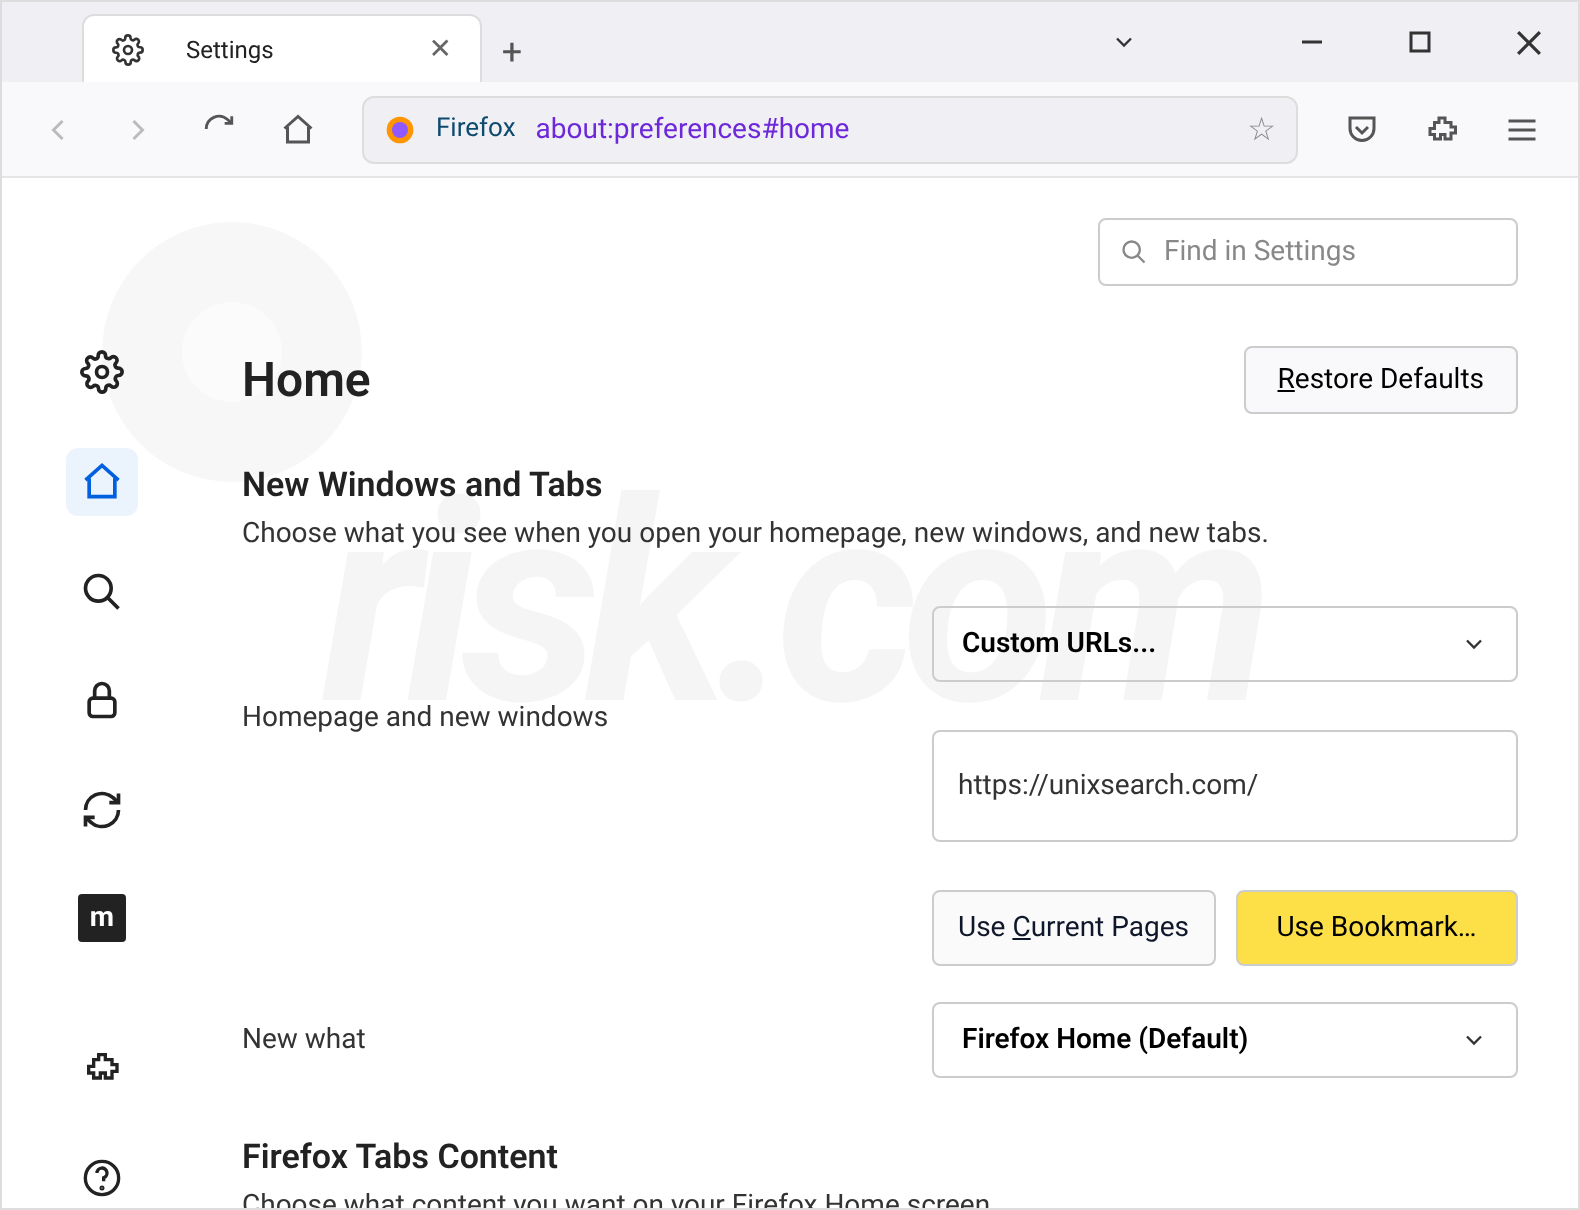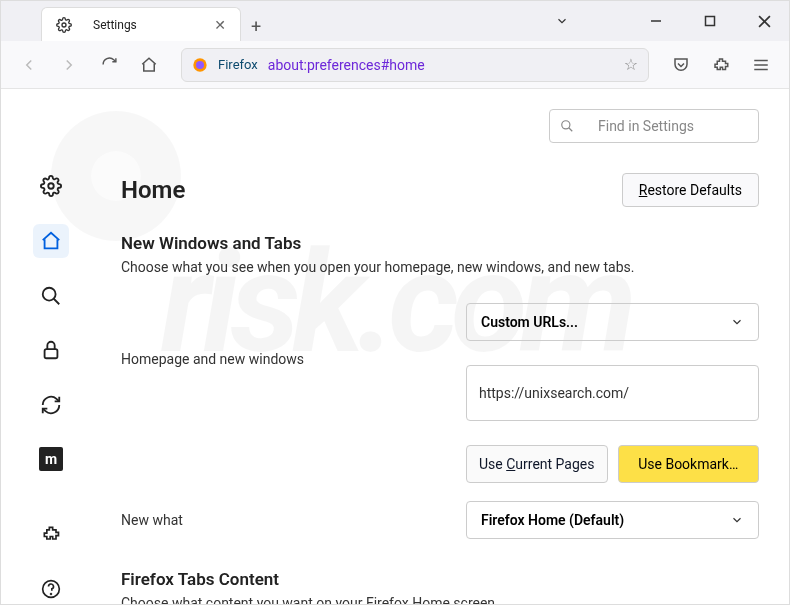--- a/index.html
+++ b/index.html
@@ -31,21 +31,21 @@
     
     .content { display: flex; height: calc(605px - 88px); position: relative; z-index: 1; }
     .sidebar { width: 100px; padding: 80px 0 0 0; display: flex; flex-direction: column; align-items: center; gap: 20px; }
     .sb-item { width: 36px; height: 36px; display: flex; align-items: center; justify-content: center; border-radius: 6px; cursor: pointer; color: #222; }
     .sb-item.active { color: #0060df; background: rgba(0,96,223,0.08); }
     .sb-m { background: #222; color: #fff; width: 24px; height: 24px; display: flex; align-items: center; justify-content: center; font-weight: bold; font-size: 14px; border-radius: 2px; }
     .sb-spacer { flex: 1; }
     
     .main { flex: 1; padding: 20px 30px 0 20px; position: relative; }
     .search-row { display: flex; justify-content: flex-end; margin-bottom: 30px; }
-    .search-box { width: 210px; height: 34px; border: 1px solid #ccc; border-radius: 4px; display: flex; align-items: center; padding: 0 10px; gap: 24px; color: #888; font-size: 14px; }
+    .search-box { width: 210px; height: 34px; border: 1px solid #ccc; border-radius: 4px; display: flex; align-items: center; padding: 0 10px; gap: 8px; color: #888; font-size: 14px; }
     
     .heading-row { display: flex; align-items: center; justify-content: space-between; margin-bottom: 26px; }
     .h1 { font-size: 24px; font-weight: 600; color: #222; }
     .restore-btn { height: 34px; padding: 0 16px; border: 1px solid #ccc; background: #f9f9fb; border-radius: 4px; font-size: 14px; cursor: pointer; display: flex; align-items: center; }
     .restore-btn .u { text-decoration: underline; }
     
     .h2 { font-size: 17px; font-weight: 600; color: #222; margin-bottom: 6px; }
     .desc { font-size: 14px; color: #333; margin-bottom: 28px; }
     
     .form-block { display: flex; gap: 30px; align-items: flex-start; margin-bottom: 18px; }

